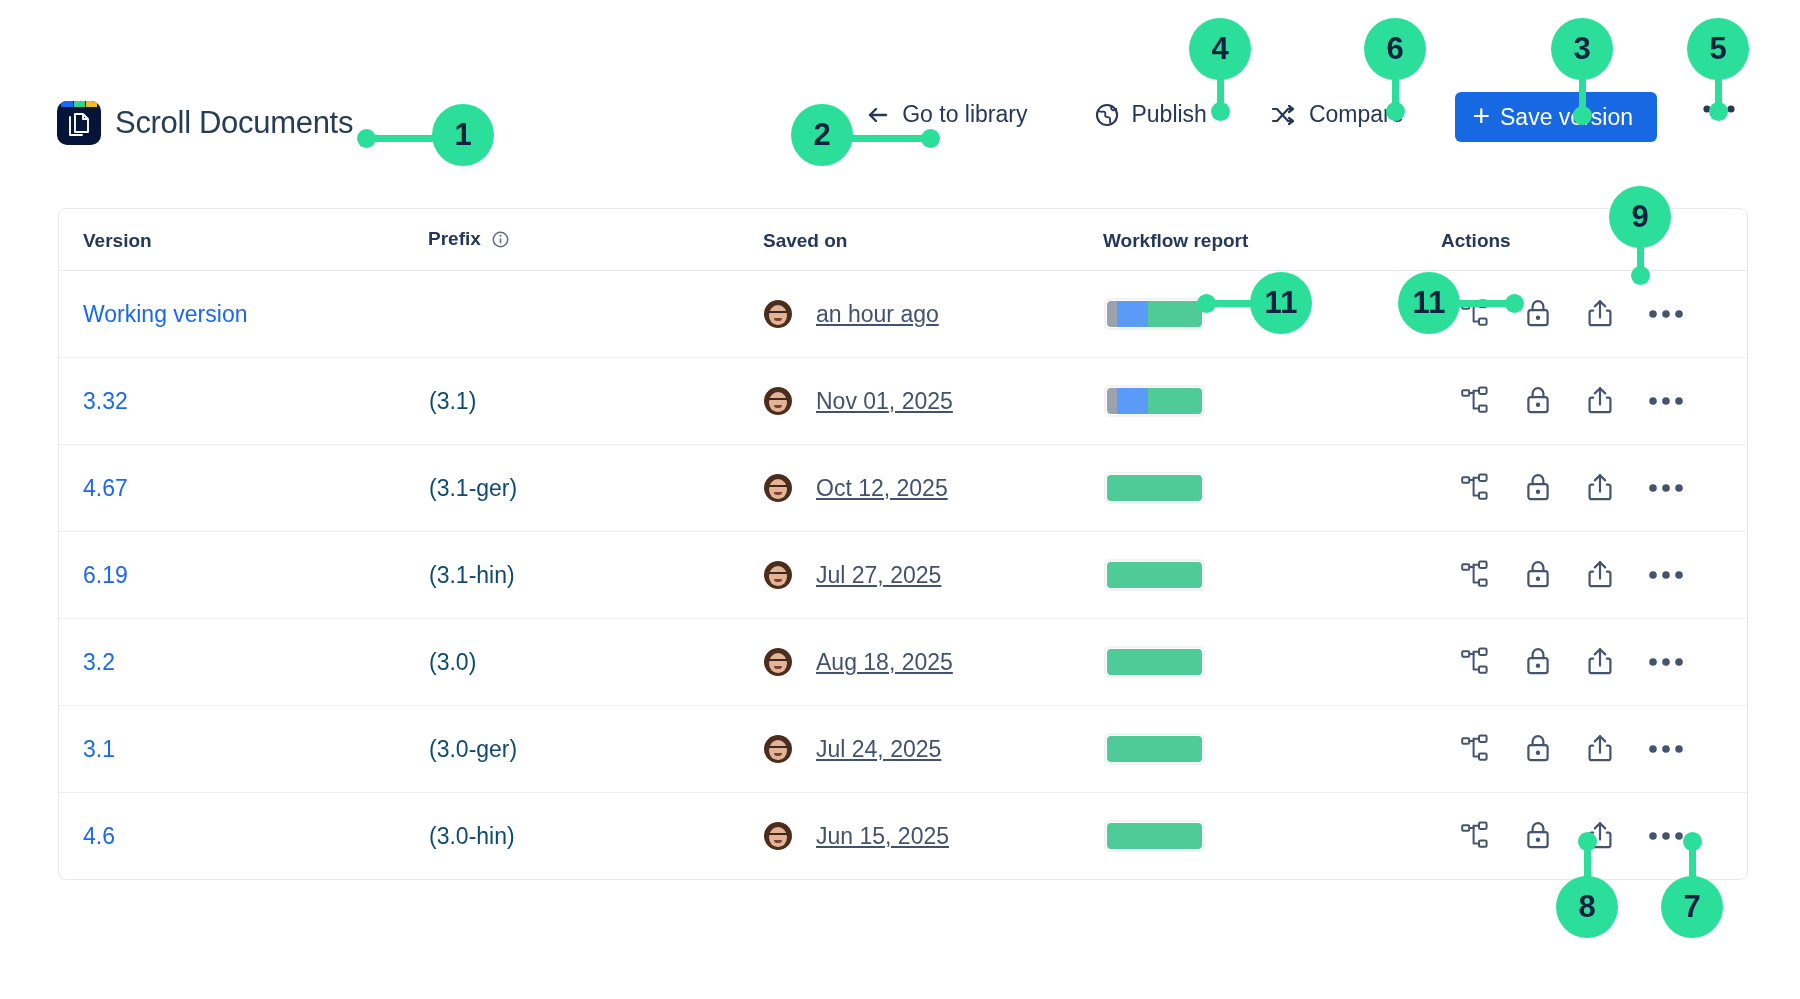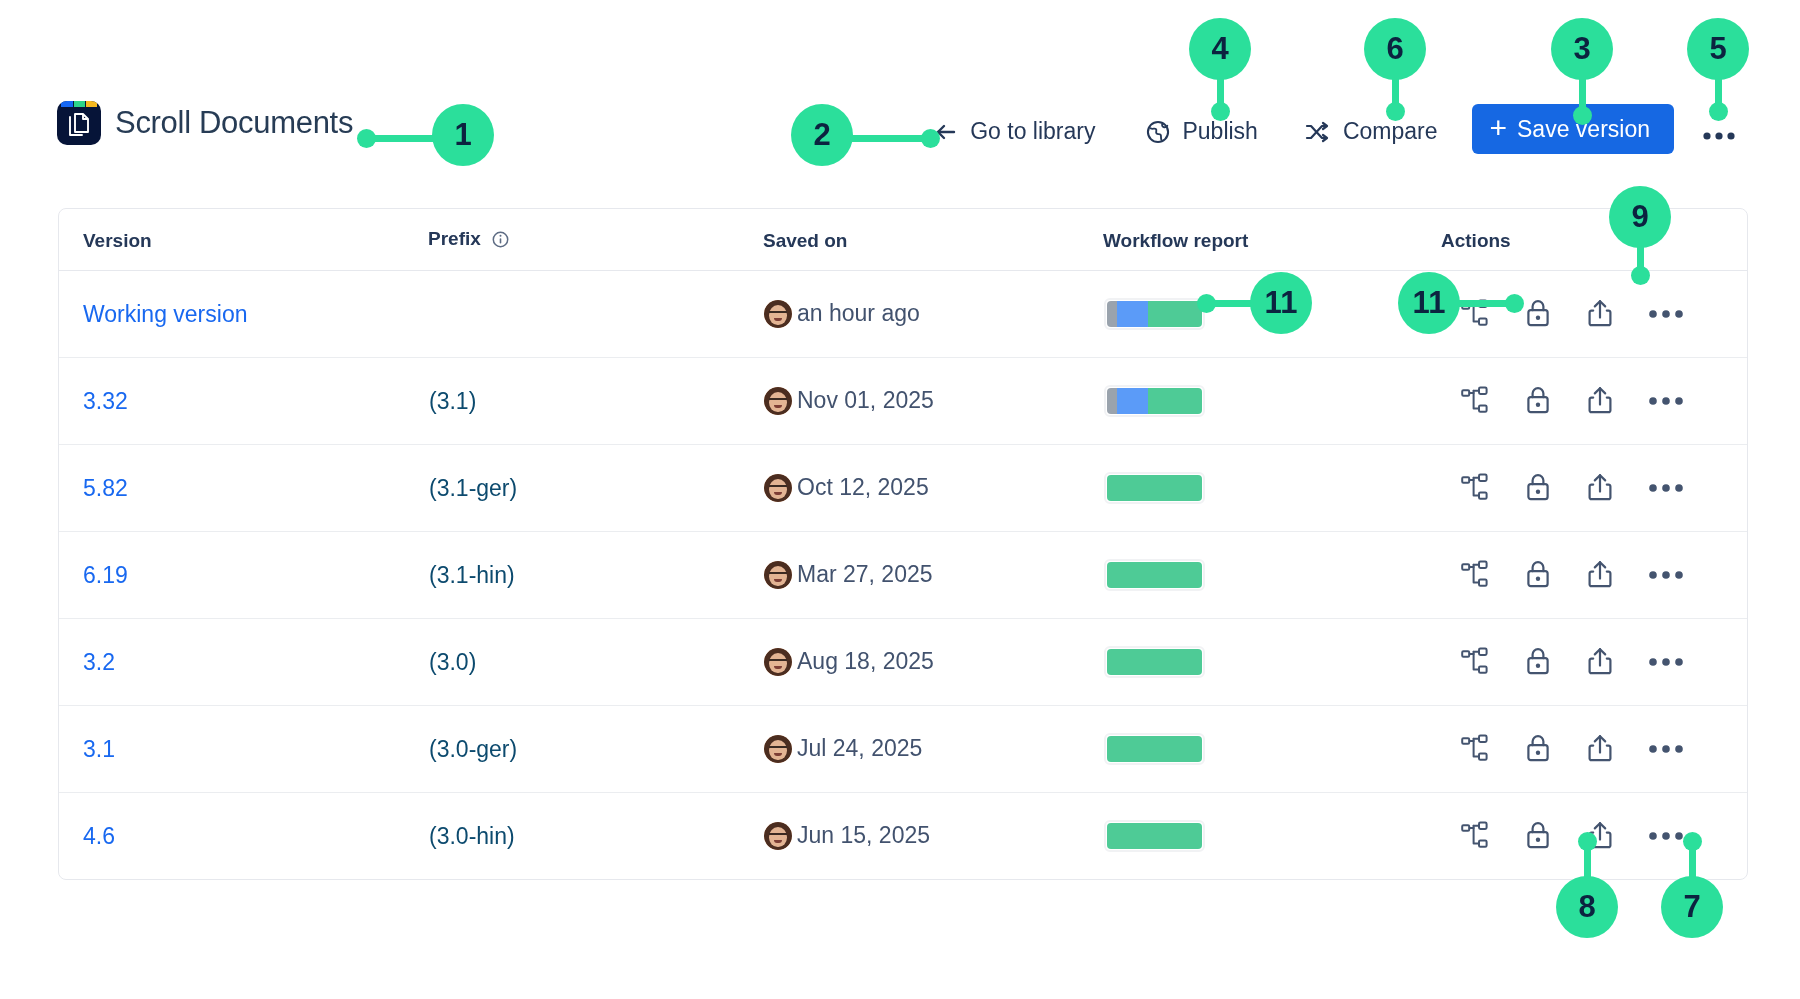--- a/index.html
+++ b/index.html
@@ -69,22 +69,22 @@
     letter-spacing: -0.3px;
     white-space: nowrap;
   }
 
   
   #header-actions {
     position: absolute;
     right: 52px; top: 0;
     height: 62px;
     display: flex;
-    align-items: flex-end;
-    gap: 0px;
+    align-items: flex-start;
+    gap: 17px;
   }
   .hdr-btn {
     display: flex;
     align-items: center;
     gap: 11px;
     font-size: 23px;
     color: #253858;
     background: transparent;
     border: none;
     padding: 9px 14px;
@@ -167,21 +167,21 @@
   td.c-version { padding-left: 24px; margin-top: 42px; }
 
   .ver-link {
     color: #1868f0;
     text-decoration: none;
     font-size: 23px;
     cursor: pointer;
   }
   .prefix-val { color: #0c4a6e; font-size: 23px; }
 
-  .saved-cell { display: flex; align-items: flex-start; gap: 5px; }
+  .saved-cell { display: flex; align-items: flex-end; gap: 24px; text-decoration: underline; }
   .avatar {
     width: 28px; height: 28px;
     border-radius: 50%;
     flex: 0 0 auto;
     position: relative;
     overflow: hidden;
     background: #c99a7c;
   }
   .avatar .hair {
     position: absolute; left: 0; top: 0;
@@ -485,21 +485,21 @@
                   <span><svg width="36" height="10" viewBox="0 0 36 10">
                       <circle cx="5" cy="5" r="3.8" fill="#44546f"></circle>
                       <circle cx="18" cy="5" r="3.8" fill="#44546f"></circle>
                       <circle cx="31" cy="5" r="3.8" fill="#44546f"></circle>
                     </svg></span>
                 </button>
               </div>
             </td>
           </tr>
           <tr>
-            <td class="c-version"><a class="ver-link">5.82</a></td>
+            <td class="c-version"><a class="ver-link">4.67</a></td>
             <td><span class="prefix-val">(3.1-ger)</span></td>
             <td>
               <div class="saved-cell">  
                 <div class="avatar">     
                   <div class="hair"></div>
                   <div class="face"></div>
                   <div class="glasses"></div>
                   <div class="mouth"></div>  
                 </div>  
                 <span class="saved-text">Oct 12, 2025</span>
@@ -550,21 +550,21 @@
             <td class="c-version"><a class="ver-link">6.19</a></td>
             <td><span class="prefix-val">(3.1-hin)</span></td>
             <td>
               <div class="saved-cell">  
                 <div class="avatar">     
                   <div class="hair"></div>
                   <div class="face"></div>
                   <div class="glasses"></div>
                   <div class="mouth"></div>  
                 </div>  
-                <span class="saved-text">Mar 27, 2025</span>
+                <span class="saved-text">Jul 27, 2025</span>
               </div>
             </td>
             <td>
               <div class="wf-wrap">
                 <div class="wf-seg" style="width:100%;background:#4ecb96;"></div>
               </div>
             </td>
             <td>
               <div class="actions-cell">
                 <button class="act-btn">

